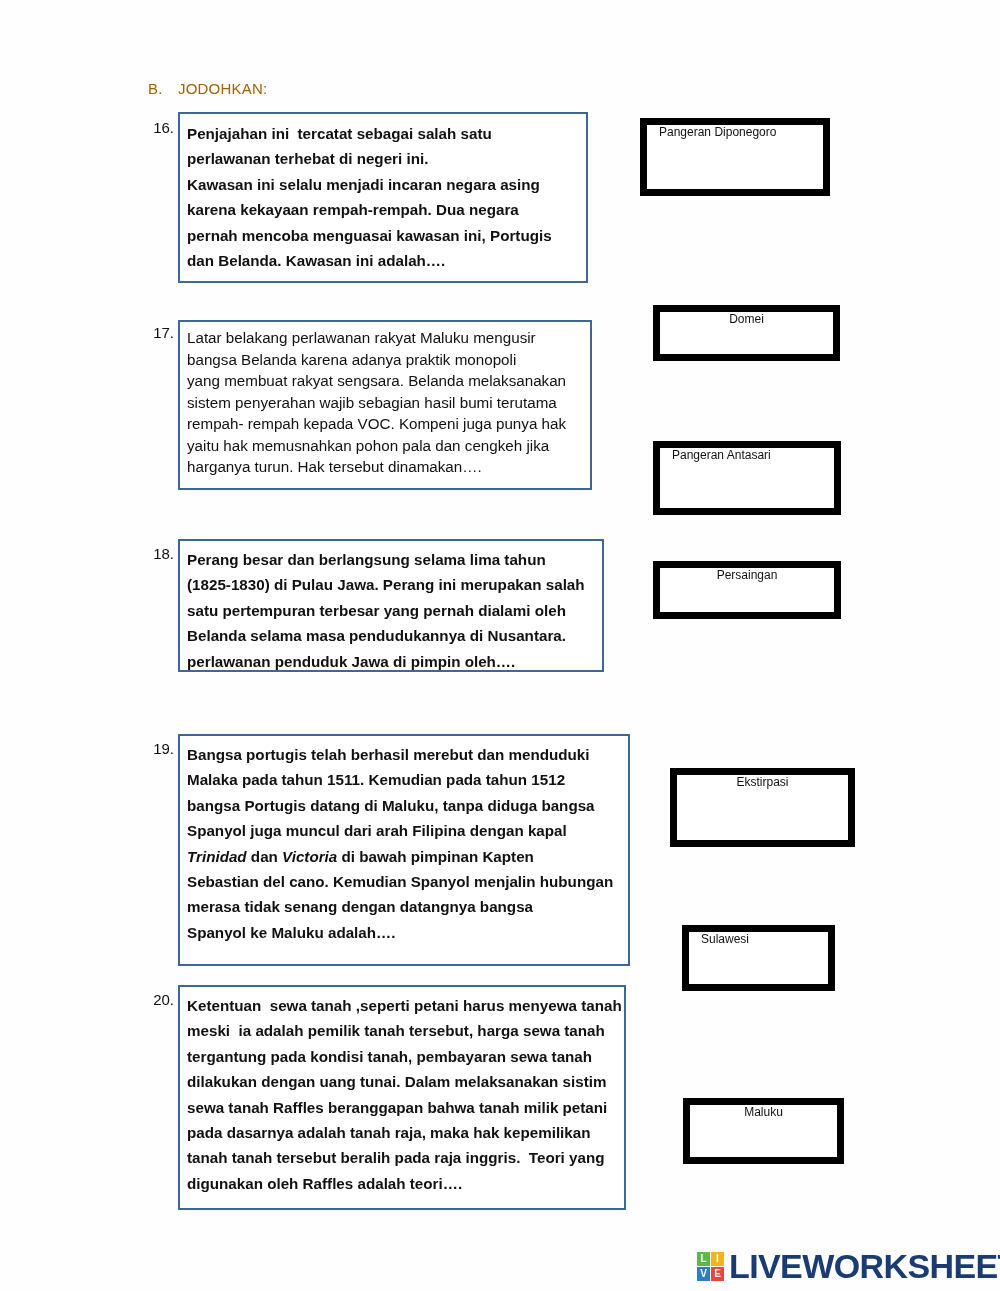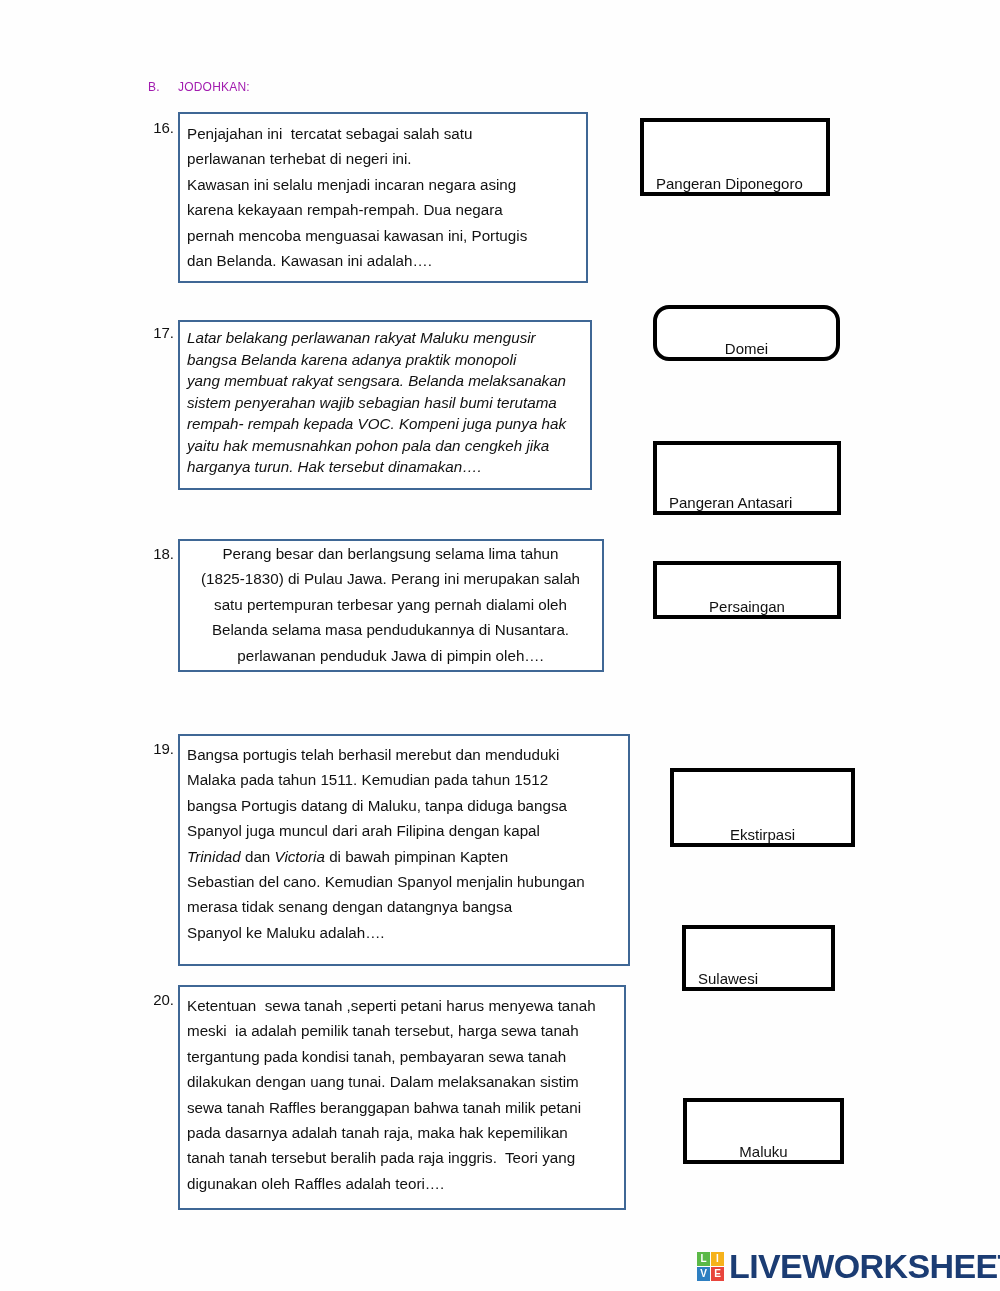--- a/index.html
+++ b/index.html
@@ -20,23 +20,23 @@
     position: absolute;
     inset: 0;
     background: #fefefe;
   }
 
   
   .section-heading {
     position: absolute;
     left: 148px;
     top: 80px;
-    font-size: 12px;
+    font-size: 15px;
     letter-spacing: 0.2px;
-    color: #a21caf;
+    color: #a16207;
     white-space: nowrap;
   }
   .section-heading .sec-letter {
     display: inline-block;
     width: 30px;
   }
 
   
   .question {
     position: absolute;
@@ -59,60 +59,60 @@
     background: #ffffff;
     box-sizing: border-box;
     padding: 6px 8px 6px 7px;
     font-size: 15.2px;
     color: #111;
   }
   .q-box p {
     margin: 0;
     white-space: pre;
   }
-  .q-box.loose p { line-height: 1.67; }
-  .q-box.tight p { line-height: 1.42; font-style: italic; }
+  .q-box.loose p { line-height: 1.67; font-weight: bold; }
+  .q-box.tight p { line-height: 1.42; }
   .q-box em { font-style: italic; }
 
   
   #q16 { left: 146px; top: 112px; }
   #q16 .q-box { width: 410px; height: 171px; padding-top: 7px; }
 
   #q17 { left: 146px; top: 320px; }
   #q17 .q-box { width: 414px; height: 170px; padding-top: 5px; }
   #q17 .q-number { padding-top: 5px; }
 
   #q18 { left: 146px; top: 539px; }
-  #q18 .q-box { width: 426px; height: 133px; padding-top: 0; text-align: center; }
+  #q18 .q-box { width: 426px; height: 133px; padding-top: 6px; }
   #q18 .q-number { padding-top: 7px; }
 
   #q19 { left: 146px; top: 734px; }
   #q19 .q-box { width: 452px; height: 232px; padding-top: 6px; }
   #q19 .q-number { padding-top: 7px; }
 
   #q20 { left: 146px; top: 985px; }
   #q20 .q-box { width: 448px; height: 225px; padding-top: 6px; }
   #q20 .q-number { padding-top: 7px; }
 
   
   .answer-box {
     position: absolute;
-    border: 4px solid #000000;
+    border: 7px solid #000000;
     background: #ffffff;
     box-sizing: border-box;
     display: flex;
-    align-items: flex-end;
-    font-size: 15px;
+    align-items: flex-start;
+    font-size: 12px;
     color: #111;
   }
   .answer-box.align-left { justify-content: flex-start; padding-left: 12px; }
   .answer-box.align-center { justify-content: center; }
 
   #ans-diponegoro { left: 640px; top: 118px; width: 190px; height: 78px; }
-  #ans-domei      { left: 653px; top: 305px; width: 187px; height: 56px; border-radius: 16px; }
+  #ans-domei      { left: 653px; top: 305px; width: 187px; height: 56px; }
   #ans-antasari   { left: 653px; top: 408px; width: 188px; height: 74px; margin-top: 33px; }
   #ans-persaingan { left: 653px; top: 561px; width: 188px; height: 58px; }
   #ans-ekstirpasi { left: 670px; top: 768px; width: 185px; height: 79px; }
   #ans-sulawesi   { left: 682px; top: 925px; width: 153px; height: 66px; }
   #ans-maluku     { left: 683px; top: 1098px; width: 161px; height: 66px; }
 
   
   .lw-logo {
     position: absolute;
     left: 697px;

